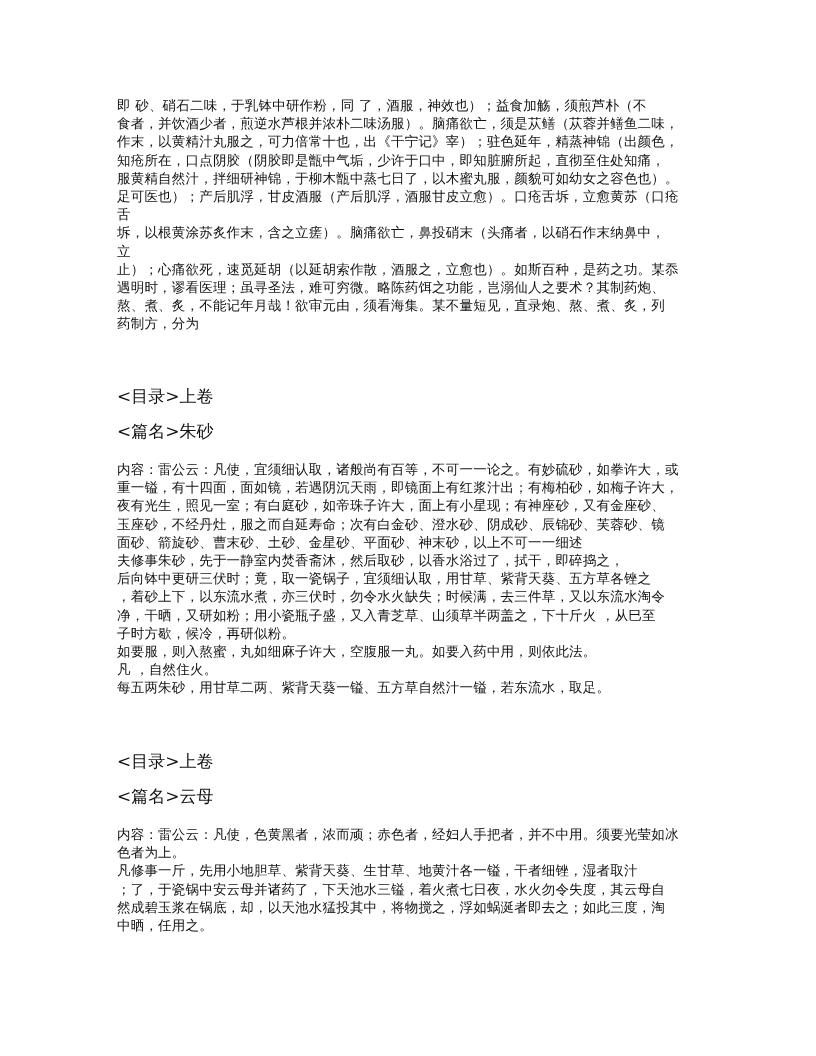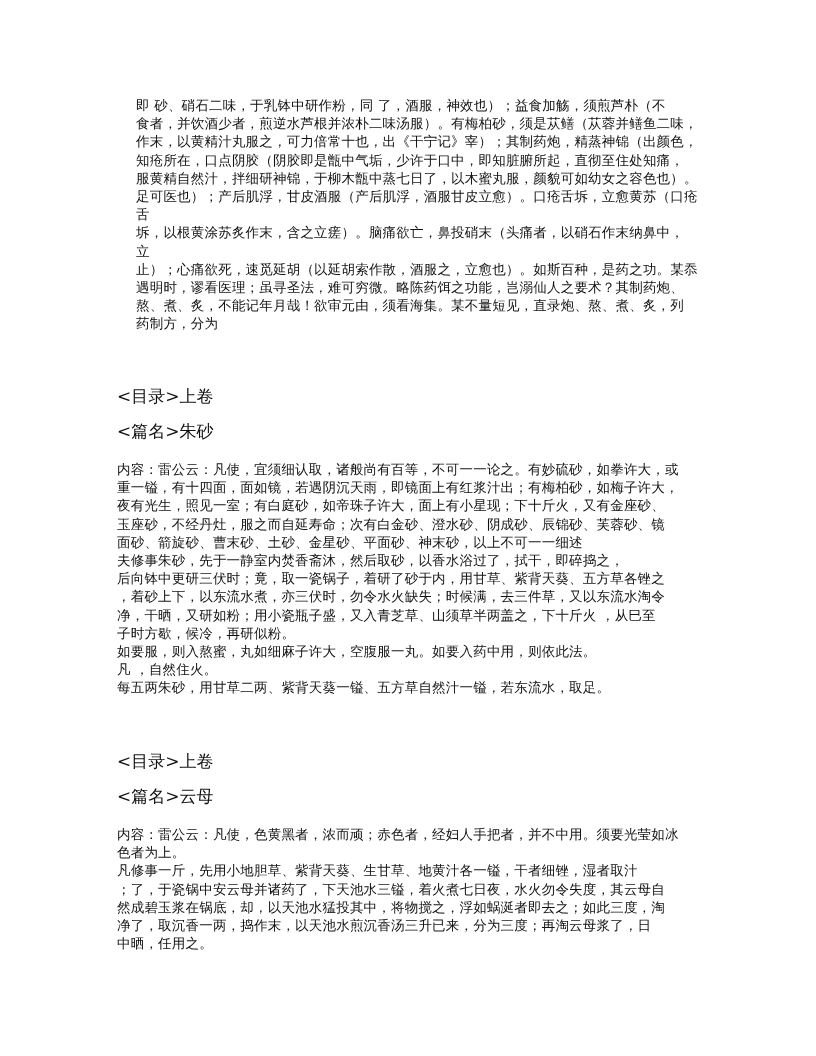--- a/index.html
+++ b/index.html
@@ -31,59 +31,58 @@
     }
     .block {
       position: absolute;
       left: 117px;
       width: 600px;
     }
   </style>
 </head>
 <body>
 
-<div class="block" style="top:96px;margin-left:19px;">
+<div class="block" style="top:96px;">
   <div class="line">即 砂、硝石二味，于乳钵中研作粉，同 了，酒服，神效也）；益食加觞，须煎芦朴（不</div>
-  <div class="line">食者，并饮酒少者，煎逆水芦根并浓朴二味汤服）。有梅柏砂，须是苁鳝（苁蓉并鳝鱼二味，</div>
-  <div class="line">作末，以黄精汁丸服之，可力倍常十也，出《干宁记》宰）；其制药炮，精蒸神锦（出颜色，</div>
+  <div class="line">食者，并饮酒少者，煎逆水芦根并浓朴二味汤服）。脑痛欲亡，须是苁鳝（苁蓉并鳝鱼二味，</div>
+  <div class="line">作末，以黄精汁丸服之，可力倍常十也，出《干宁记》宰）；驻色延年，精蒸神锦（出颜色，</div>
   <div class="line">知疮所在，口点阴胶（阴胶即是甑中气垢，少许于口中，即知脏腑所起，直彻至住处知痛，</div>
   <div class="line">服黄精自然汁，拌细研神锦，于柳木甑中蒸七日了，以木蜜丸服，颜貌可如幼女之容色也）。</div>
   <div class="line">足可医也）；产后肌浮，甘皮酒服（产后肌浮，酒服甘皮立愈）。口疮舌坼，立愈黄苏（口疮</div>
   <div class="line">舌</div>
   <div class="line">坼，以根黄涂苏炙作末，含之立瘥）。脑痛欲亡，鼻投硝末（头痛者，以硝石作末纳鼻中，</div>
   <div class="line">立</div>
   <div class="line">止）；心痛欲死，速觅延胡（以延胡索作散，酒服之，立愈也）。如斯百种，是药之功。某忝</div>
   <div class="line">遇明时，谬看医理；虽寻圣法，难可穷微。略陈药饵之功能，岂溺仙人之要术？其制药炮、</div>
   <div class="line">熬、煮、炙，不能记年月哉！欲审元由，须看海集。某不量短见，直录炮、熬、煮、炙，列</div>
   <div class="line">药制方，分为</div>
 </div>
 
 <div class="heading" style="top:387px;">&lt;目录&gt;上卷</div>
 <div class="heading" style="top:422px;text-align:right;">&lt;篇名&gt;朱砂</div>
 
 <div class="block" style="top:460px;">
   <div class="line">内容：雷公云：凡使，宜须细认取，诸般尚有百等，不可一一论之。有妙硫砂，如拳许大，或</div>
   <div class="line">重一镒，有十四面，面如镜，若遇阴沉天雨，即镜面上有红浆汁出；有梅柏砂，如梅子许大，</div>
-  <div class="line">夜有光生，照见一室；有白庭砂，如帝珠子许大，面上有小星现；下十斤火，又有金座砂、</div>
+  <div class="line">夜有光生，照见一室；有白庭砂，如帝珠子许大，面上有小星现；有神座砂，又有金座砂、</div>
   <div class="line">玉座砂，不经丹灶，服之而自延寿命；次有白金砂、澄水砂、阴成砂、辰锦砂、芙蓉砂、镜</div>
   <div class="line">面砂、箭旋砂、曹末砂、土砂、金星砂、平面砂、神末砂，以上不可一一细述</div>
   <div class="line">夫修事朱砂，先于一静室内焚香斋沐，然后取砂，以香水浴过了，拭干，即碎捣之，</div>
-  <div class="line">后向钵中更研三伏时；竟，取一瓷锅子，着研了砂于内，用甘草、紫背天葵、五方草各锉之</div>
+  <div class="line">后向钵中更研三伏时；竟，取一瓷锅子，宜须细认取，用甘草、紫背天葵、五方草各锉之</div>
   <div class="line">，着砂上下，以东流水煮，亦三伏时，勿令水火缺失；时候满，去三件草，又以东流水淘令</div>
   <div class="line">净，干晒，又研如粉；用小瓷瓶子盛，又入青芝草、山须草半两盖之，下十斤火 ，从巳至</div>
   <div class="line">子时方歇，候冷，再研似粉。</div>
   <div class="line">如要服，则入熬蜜，丸如细麻子许大，空腹服一丸。如要入药中用，则依此法。</div>
   <div class="line">凡 ，自然住火。</div>
   <div class="line">每五两朱砂，用甘草二两、紫背天葵一镒、五方草自然汁一镒，若东流水，取足。</div>
 </div>
 
 <div class="heading" style="top:752px;">&lt;目录&gt;上卷</div>
 <div class="heading" style="top:787px;">&lt;篇名&gt;云母</div>
 
 <div class="block" style="top:825px;">
   <div class="line">内容：雷公云：凡使，色黄黑者，浓而顽；赤色者，经妇人手把者，并不中用。须要光莹如冰</div>
   <div class="line">色者为上。</div>
   <div class="line">凡修事一斤，先用小地胆草、紫背天葵、生甘草、地黄汁各一镒，干者细锉，湿者取汁</div>
   <div class="line">；了，于瓷锅中安云母并诸药了，下天池水三镒，着火煮七日夜，水火勿令失度，其云母自</div>
   <div class="line">然成碧玉浆在锅底，却，以天池水猛投其中，将物搅之，浮如蜗涎者即去之；如此三度，淘</div>
-  <div class="line">净了，取沉香一两，捣作末，以天池水煎沉香汤三升已来，分为三度；再淘云母浆了，日</div>
   <div class="line">中晒，任用之。</div>
 </div>
 
 </body></html>

